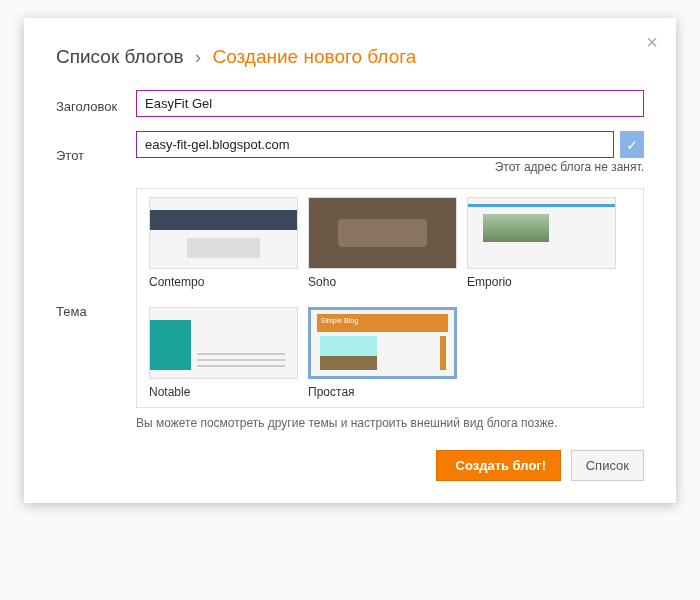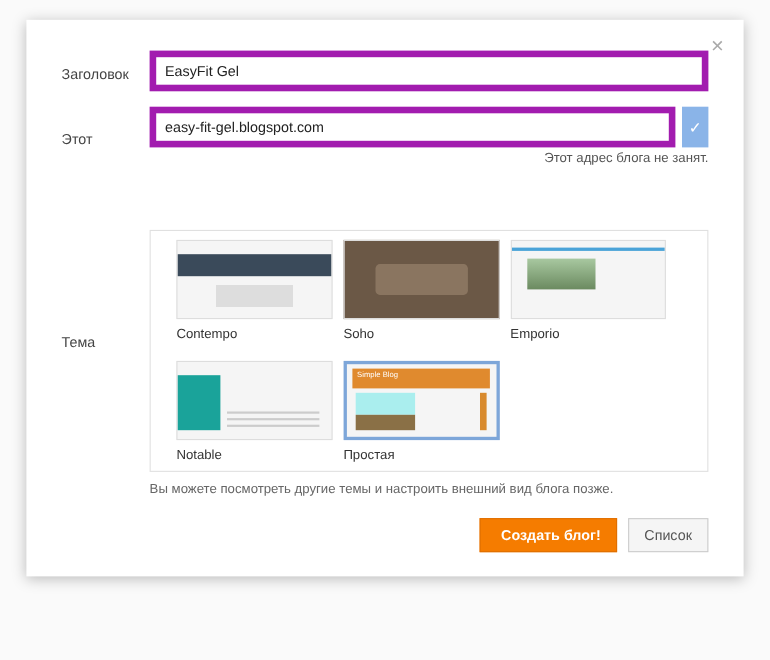--- a/index.html
+++ b/index.html
@@ -44,21 +44,21 @@
   .form-label {
     width: 80px;
     padding-top: 5px;
     color: #444;
     font-size: 13px;
   }
   .form-field { flex: 1; }
   .text-input {
     width: 100%;
     padding: 5px 8px;
-    border: 6px solid #a21caf;
+    border: 1px solid #a21caf;
     font-size: 13px;
     color: #222;
     font-family: Arial, sans-serif;
   }
   .addr-wrap {
     display: flex;
     gap: 6px;
     align-items: stretch;
   }
   .addr-wrap .text-input { flex: 1; }
@@ -74,22 +74,21 @@
   .addr-msg {
     text-align: right;
     font-size: 12px;
     color: #555;
     margin-top: 2px;
   }
   .theme-scroll {
     border: 1px solid #e0e0e0;
     height: 220px;
     overflow-y: scroll;
-    padding: 8px 23px;
-    margin-top: 45px;
+    padding: 8px 12px;
   }
   .theme-grid {
     display: flex;
     flex-wrap: wrap;
     gap: 8px 10px;
   }
   .theme-item {
     width: calc(33% - 10px);
     cursor: pointer;
   }
@@ -153,20 +152,25 @@
   .t-simple .tside { position:absolute; right:6%; top:26px; width:6px; height:34px; background:#d88a2e; }
   .tbar-label { color:#fff; font-size:7px; padding:3px 4px; }
 </style>
 </head>
 <body>
 
 <div class="dialog">
 
   <div class="close-btn">×</div>
 
+  <div class="header">
+    <span class="bc1">Список блогов</span>
+    <span class="sep">›</span>
+    <span class="bc2">Создание нового блога</span>
+  </div>
 
   <div class="form-row">
     <div class="form-label">Заголовок</div>
     <div class="form-field">
       <input type="text" class="text-input" value="EasyFit Gel" style="">
     </div>
   </div>
 
   <div class="form-row">
     <div class="form-label">Этот</div>

